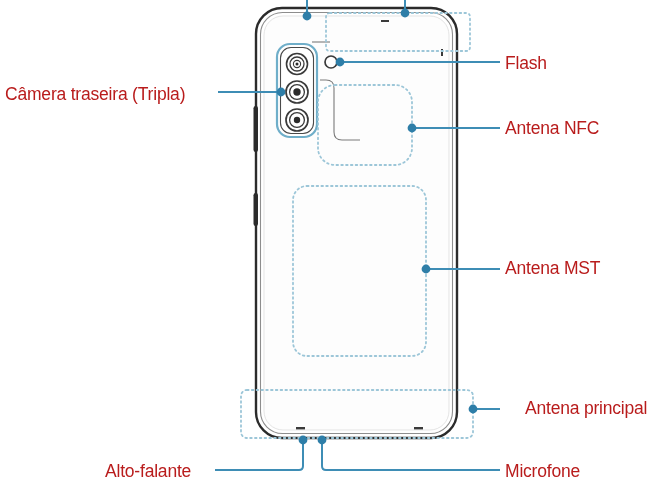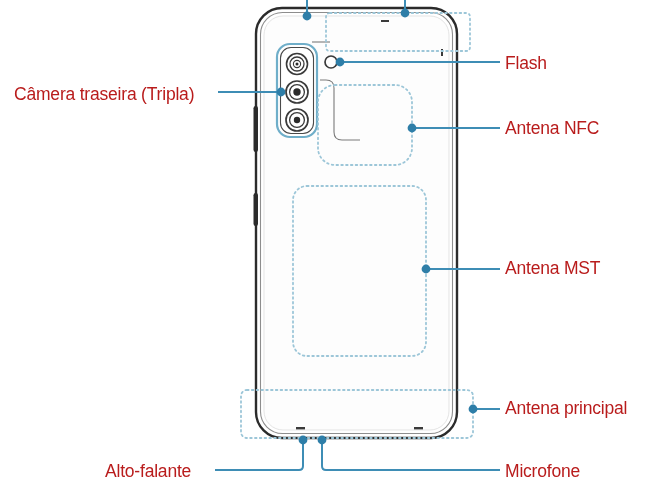--- a/index.html
+++ b/index.html
@@ -134,37 +134,37 @@
       <circle cx="426" cy="269" r="4.4"></circle>
       <circle cx="473" cy="409" r="4.4"></circle>
       <circle cx="303" cy="440" r="4.4"></circle>
       <circle cx="322" cy="440" r="4.4"></circle>
       <circle cx="307" cy="16" r="4.4"></circle>
       <circle cx="405" cy="13" r="4.4"></circle>
     </g>
 
   </svg>
 
-  <div class="label label-left" style="left:14px; top:84px;">
+  <div class="label label-left" style="left:5px; top:84px;">
     <span>Câmera traseira (Tripla)</span>
   </div>
 
   <div class="label label-right" style="top:53px;">
     <span>Flash</span>
   </div>
 
   <div class="label label-right" style="top:258px;">
     <span>Antena MST</span>
   </div>
 
   <div class="label label-right" style="top:118px;">
     <span>Antena NFC</span>
   </div>
 
-  <div class="label label-right" style="top:398px;">
+  <div class="label label-right" style="top:398px;margin-left:20px;">
     <span>Antena principal</span>
   </div>
 
   <div class="label label-right" style="top:461px;">
     <span>Microfone</span>
   </div>
 
   <div class="label label-left" style="left:105px; top:461px;">
     <span>Alto-falante</span>
   </div>

